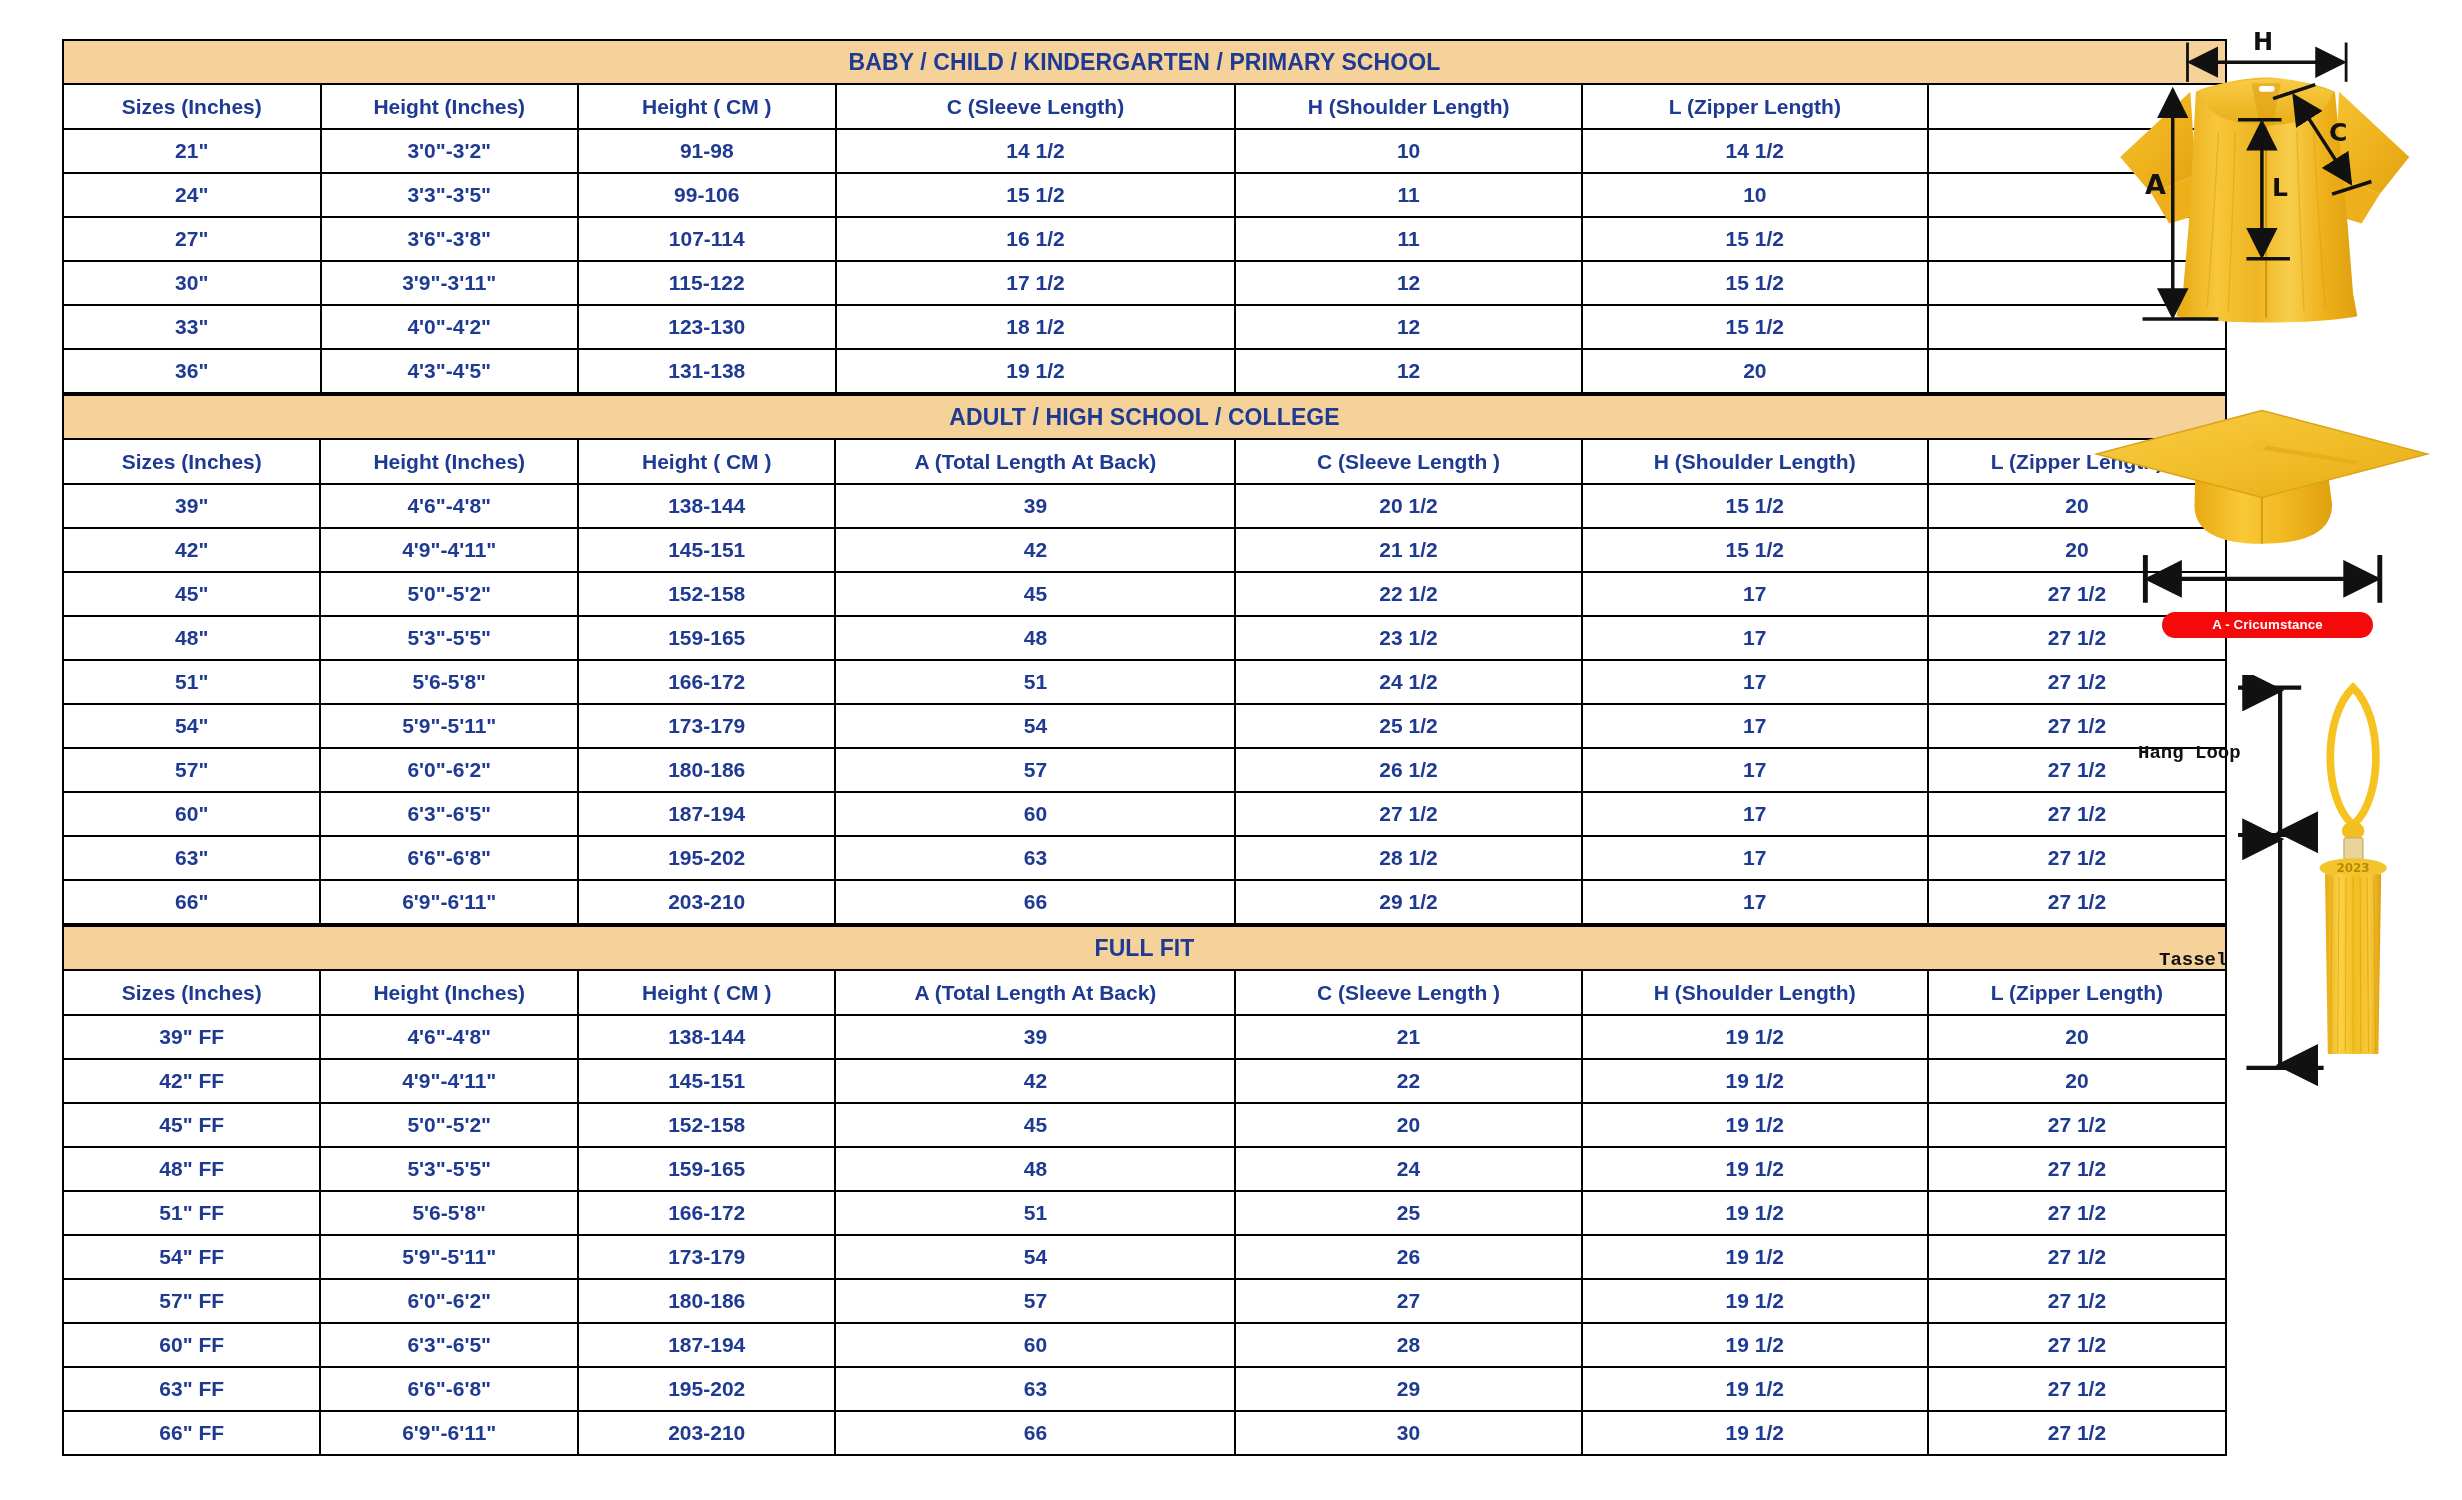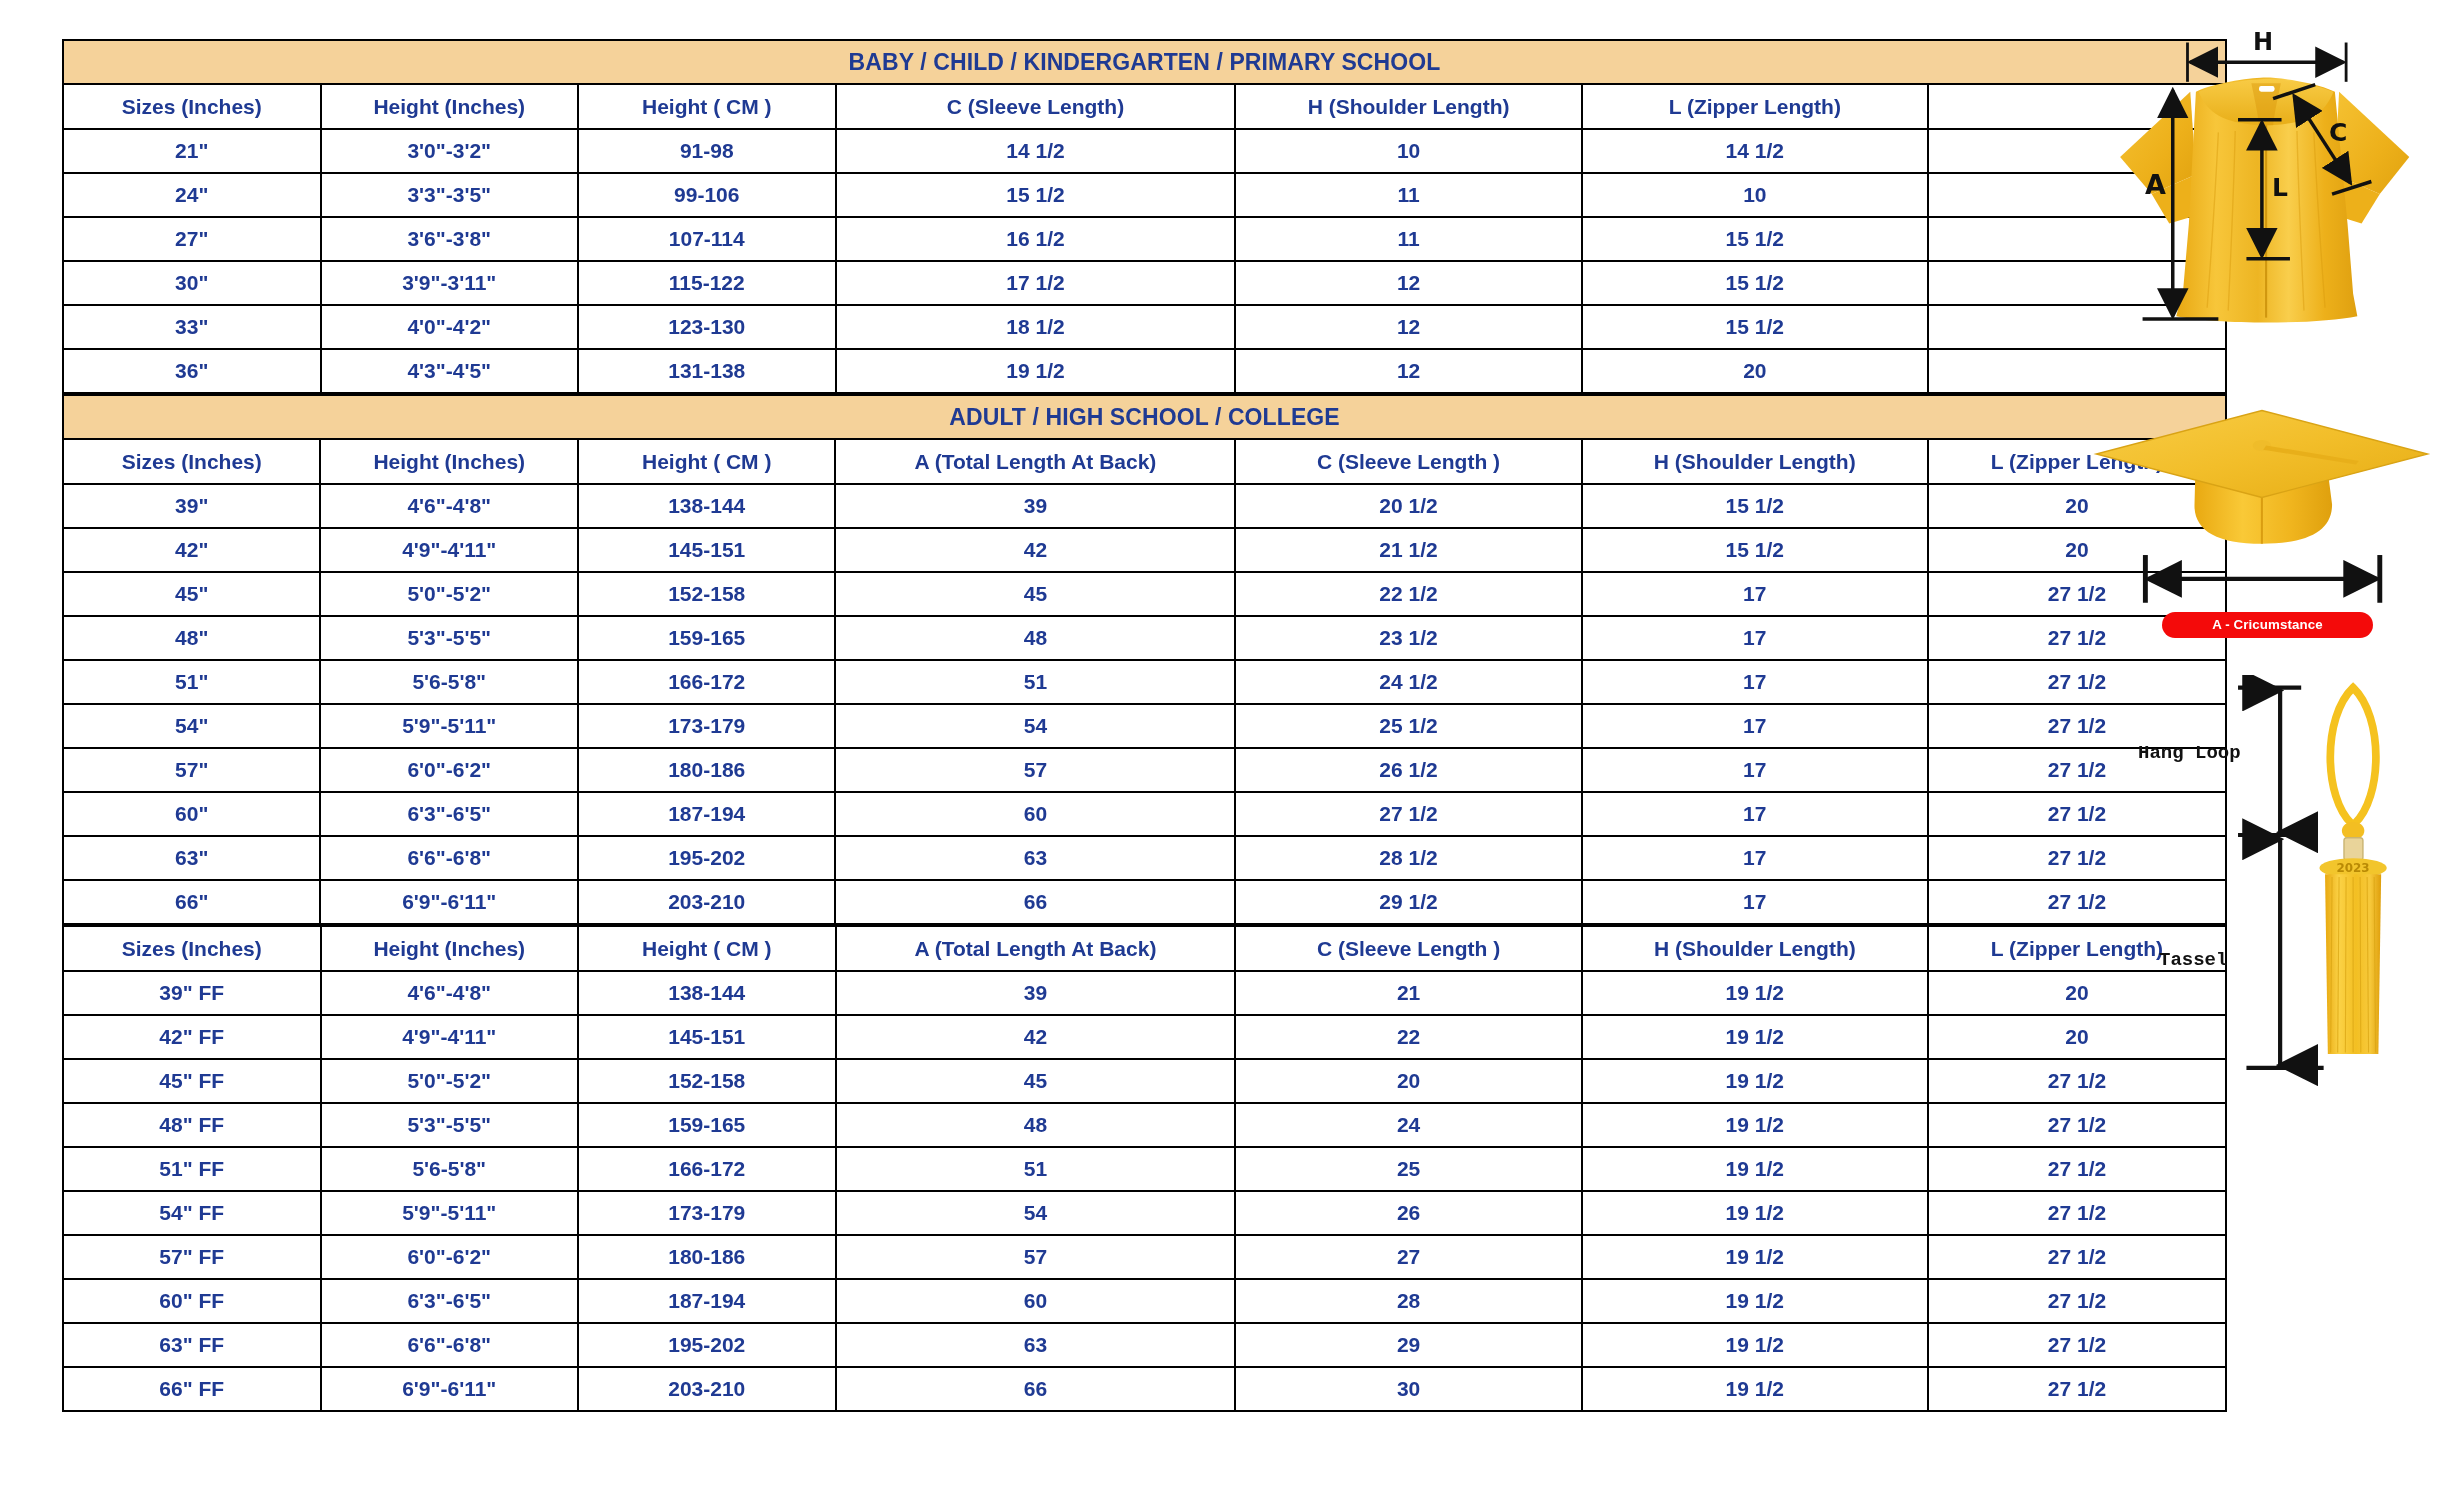--- a/index.html
+++ b/index.html
@@ -313,20 +313,23 @@
         <colgroup>
           <col class="c0">
           <col class="c1">
           <col class="c2">
           <col class="c3">
           <col class="c4">
           <col class="c5">
           <col class="c6">
         </colgroup>
         <tbody>
+          <tr class="band">
+            <td colspan="7">FULL FIT</td>
+          </tr>
           <tr class="colhead">
             <td>Sizes (Inches)</td>
             <td>Height (Inches)</td>
             <td>Height ( CM )</td>
             <td>A (Total Length At Back)</td>
             <td>C (Sleeve Length )</td>
             <td>H (Shoulder Length)</td>
             <td>L (Zipper Length)</td>
           </tr>
           <tr class="datarow">

